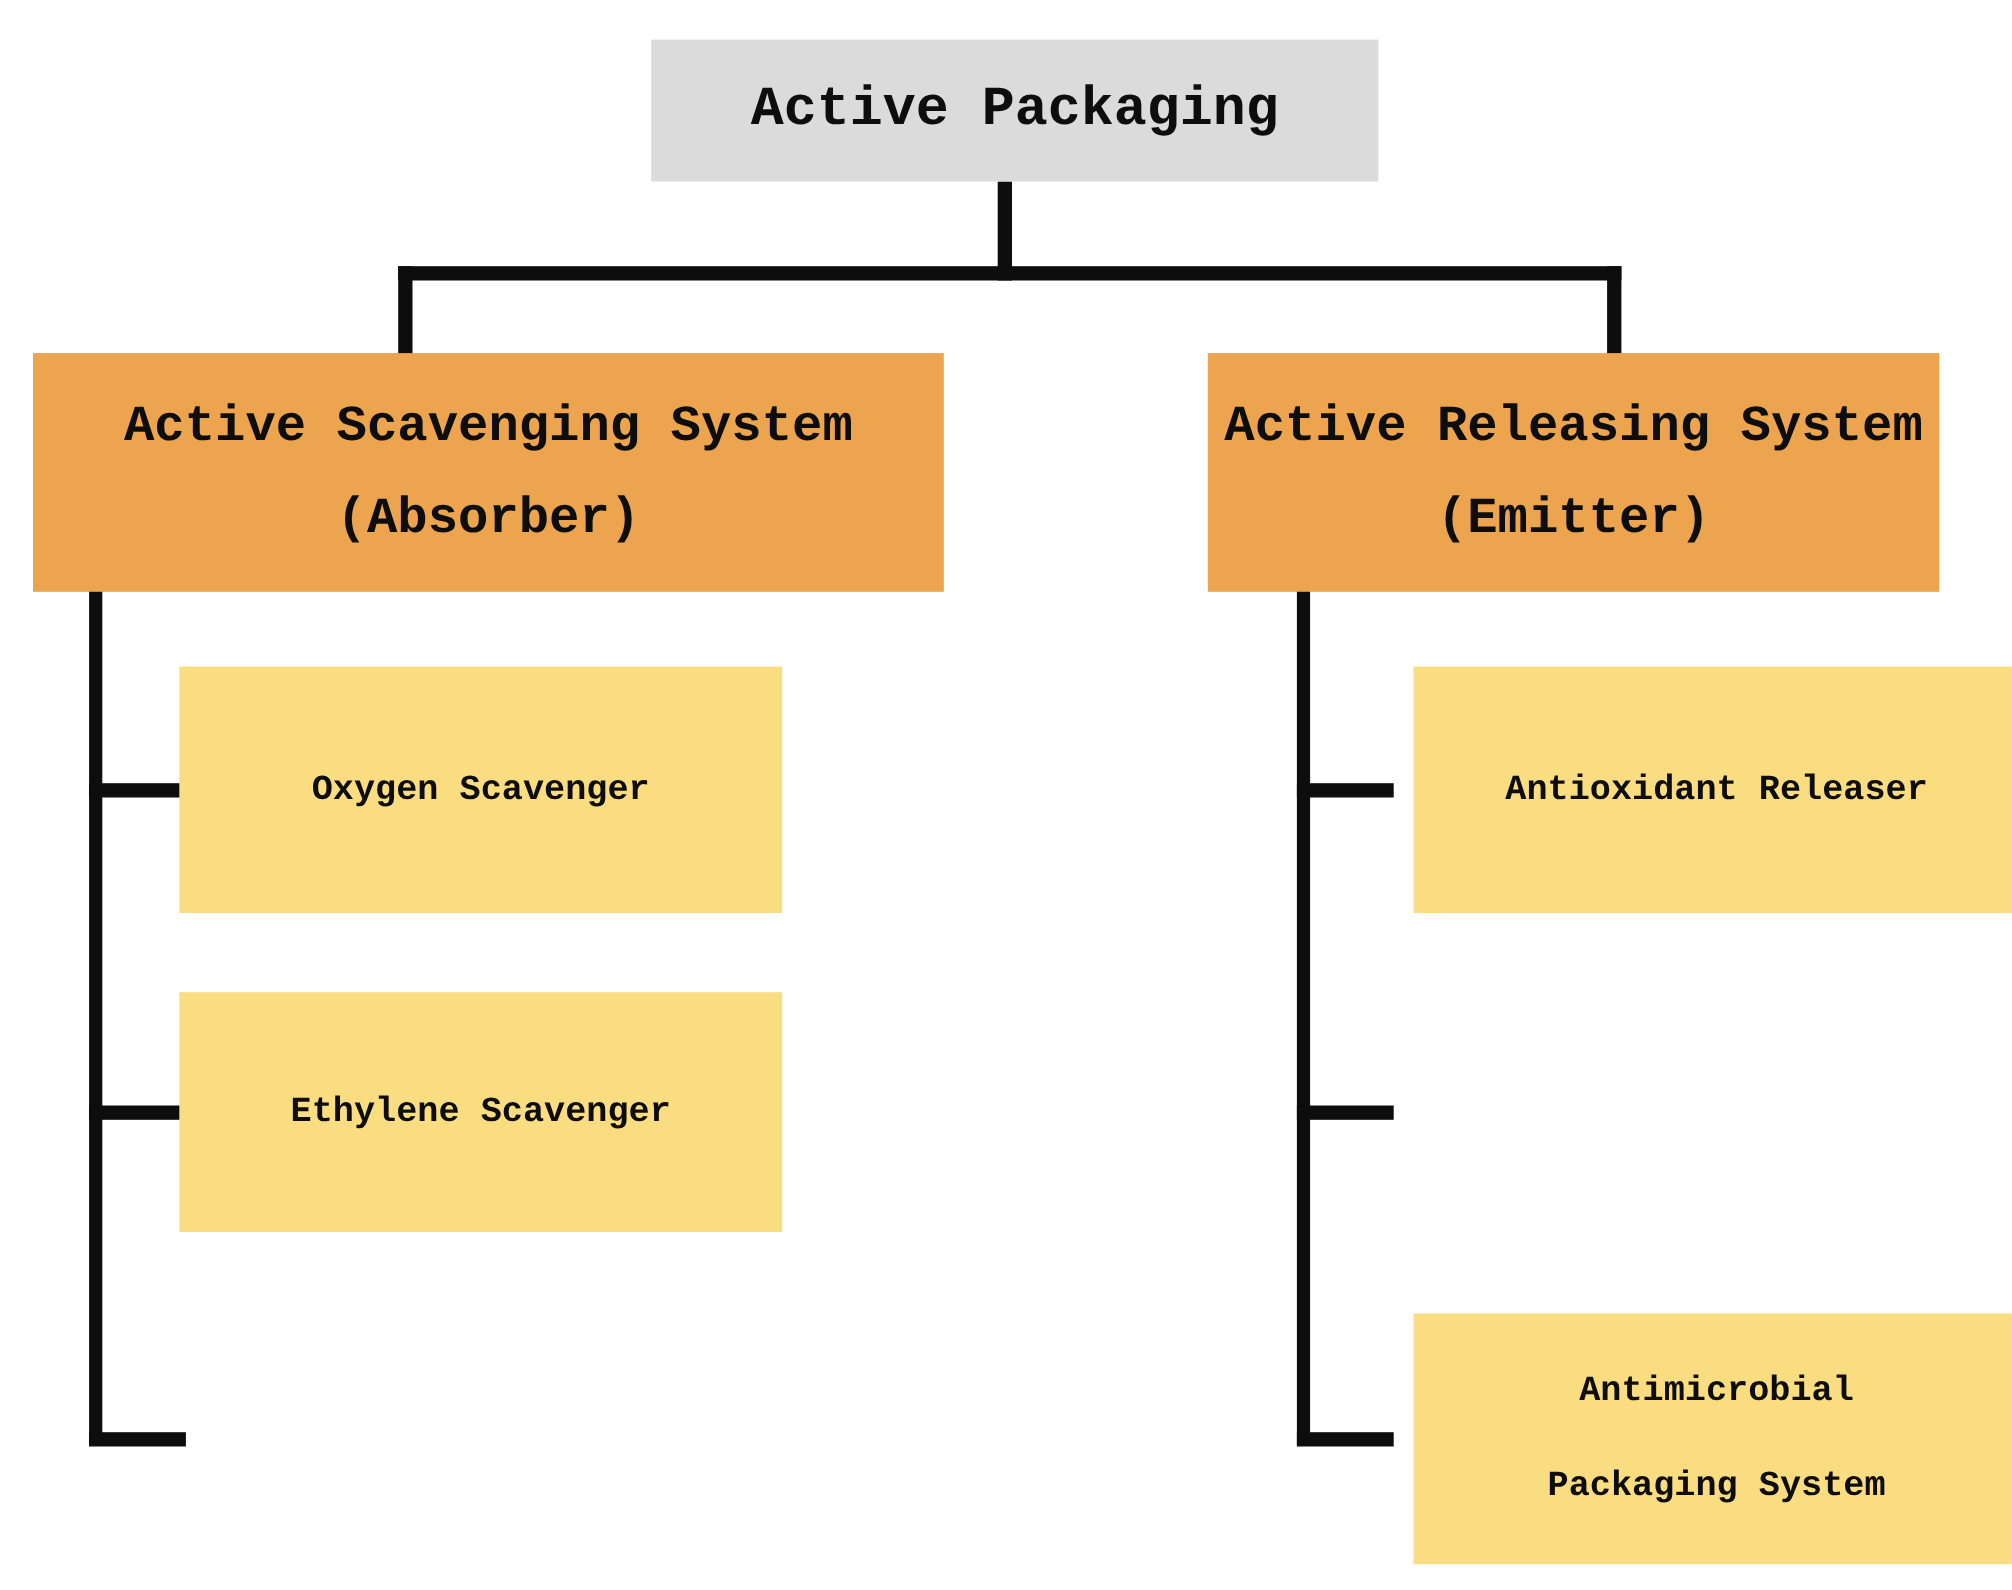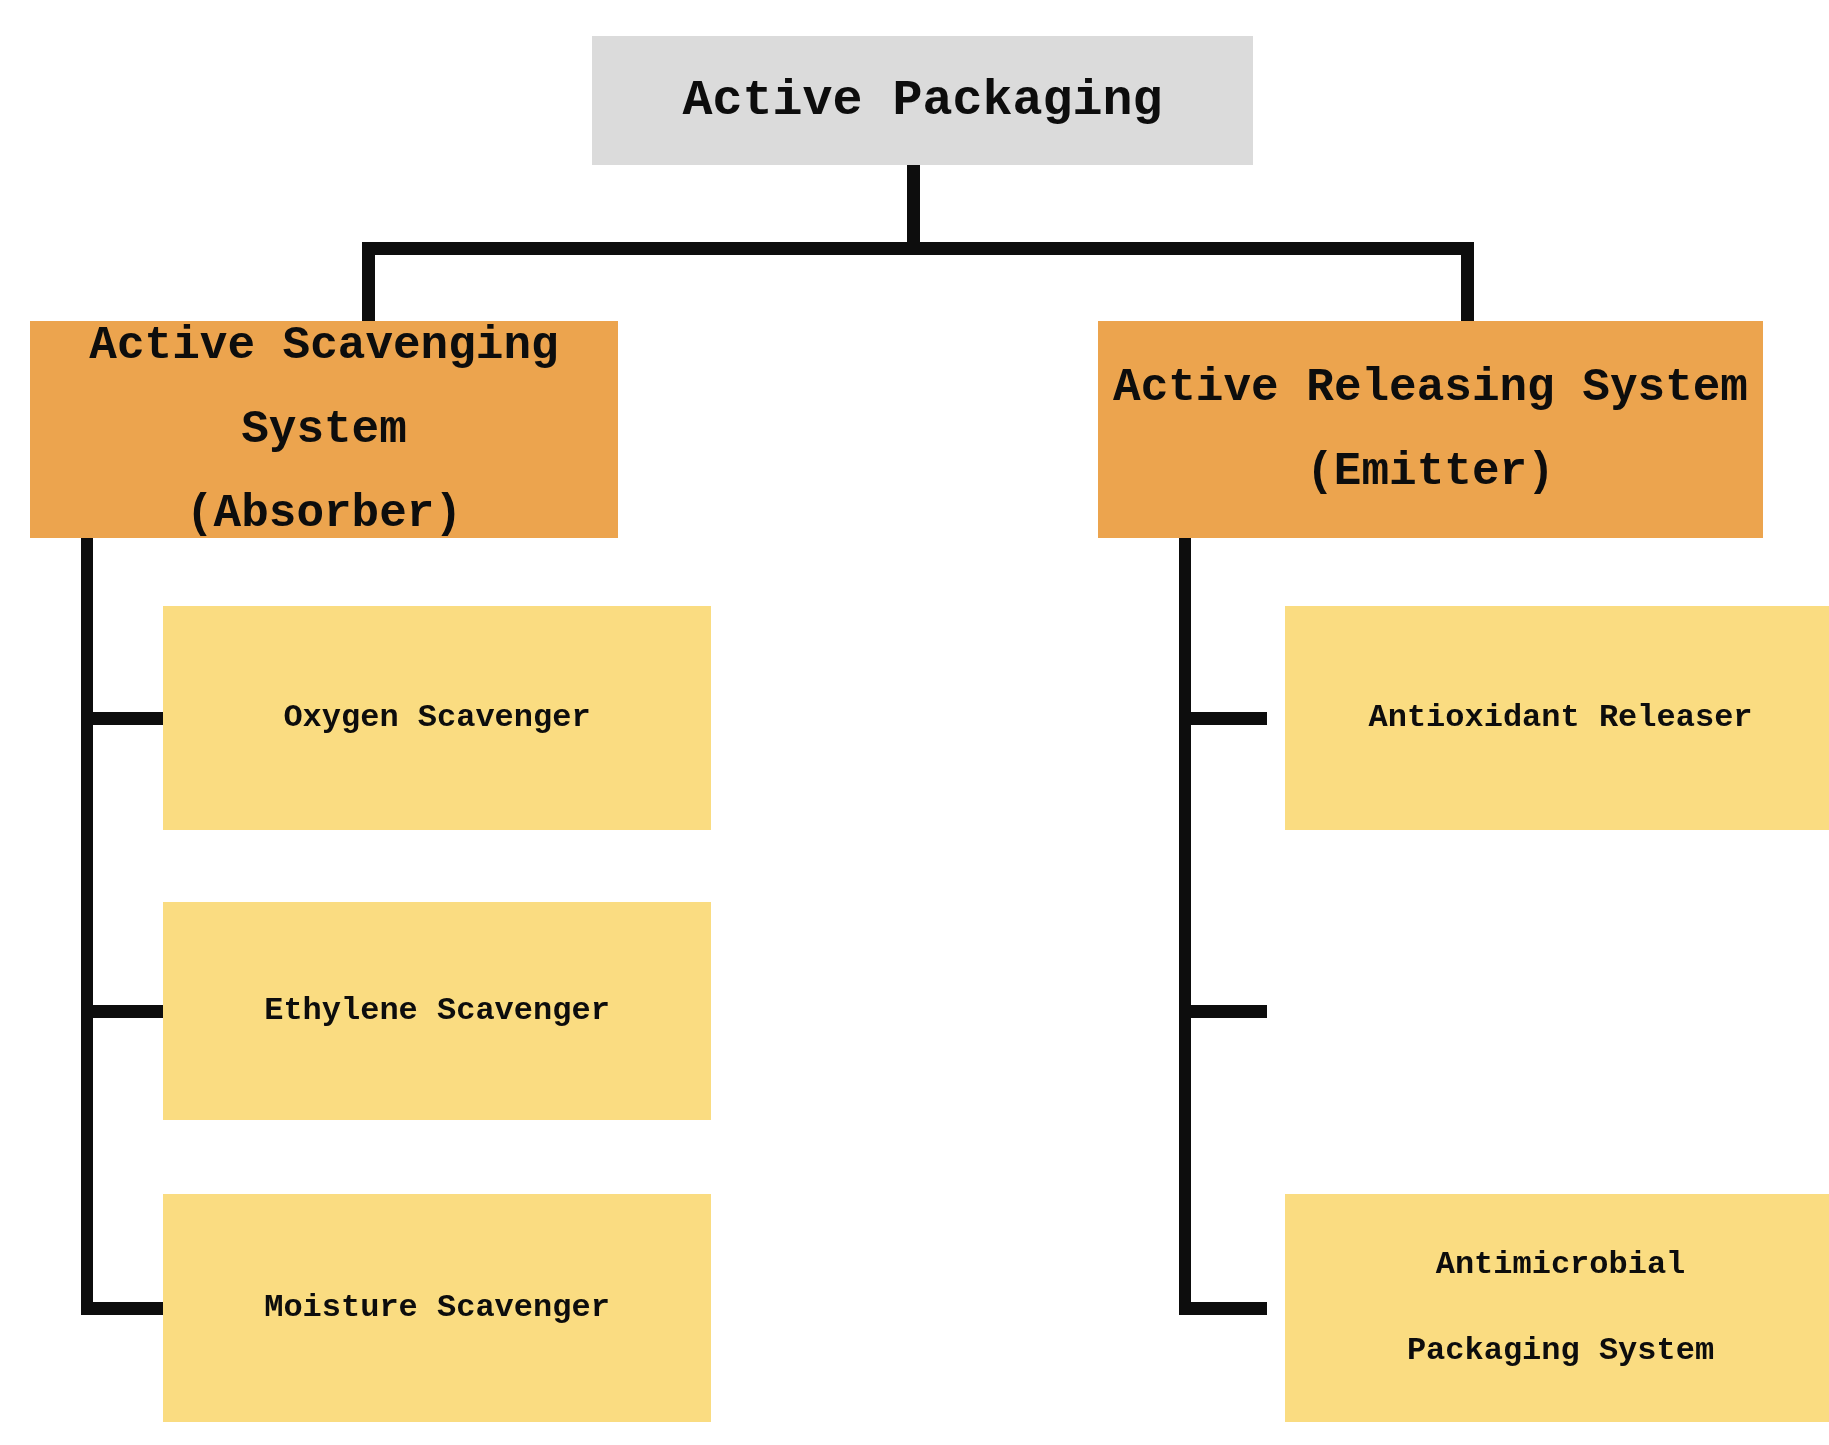--- a/index.html
+++ b/index.html
@@ -37,21 +37,21 @@
   .node-root{
     left:592px;top:36px;width:661px;height:129px;
     background:var(--root_bg,#dbdbdb);
     font-size:50px;
   }
   .node-parent{
     background:var(--parent_bg,#eca44e);
     font-size:46px;line-height:84px;
     top:321px;height:217px;
   }
-  .parent-left {left:30px;  width:588px;}
+  .parent-left {left:30px;  width:828px;}
   .parent-right{left:1098px;width:665px;}
   .node-child{
     background:var(--child_bg,#fadc81);
     font-size:32px;line-height:86px;
   }
   .child-left {left:163px; width:548px;}
   .child-right{left:1261px;width:551px;margin-left:24px;}
   .row1{top:606px;height:224px;}
   .row2{top:902px;height:218px;}
   .row3{top:1194px;height:228px;}
@@ -76,19 +76,18 @@
 
   <div class="node node-root">Active Packaging</div>
 
   <div class="node node-parent parent-left">Active Scavenging System
 (Absorber)</div>
   <div class="node node-parent parent-right">Active Releasing System
 (Emitter)</div>
 
   <div class="node node-child child-left row1">Oxygen Scavenger</div>
   <div class="node node-child child-left row2">Ethylene Scavenger</div>
-  <div class="node node-child child-left row3">Moisture Scavenger</div>
 
   <div class="node node-child child-right row1">Antioxidant Releaser</div>
   <div class="node node-child child-right row3">Antimicrobial
 Packaging System</div>
 
 </div>
 
 </body></html>

